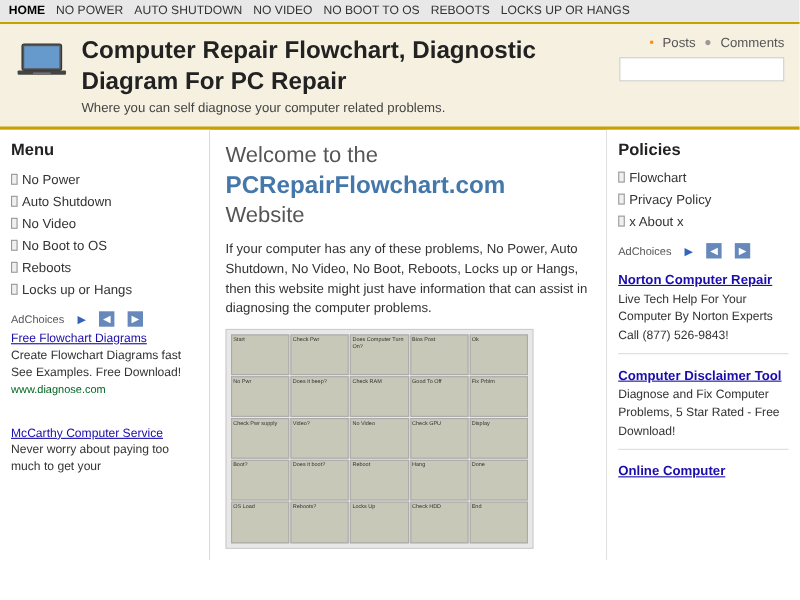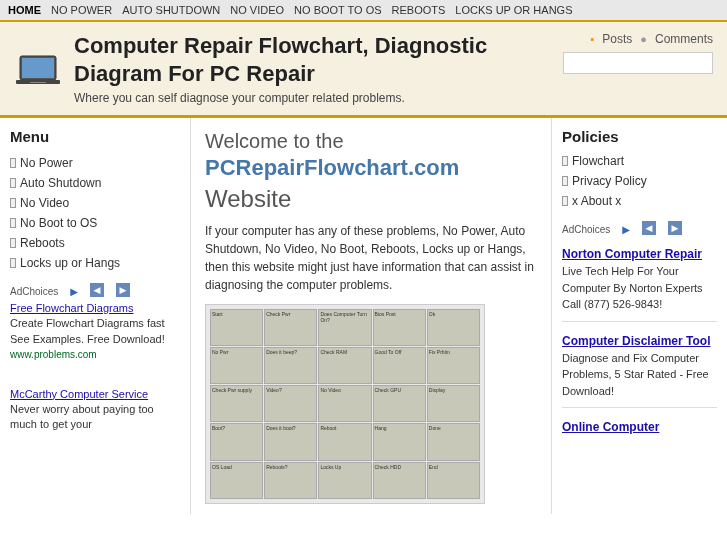--- a/index.html
+++ b/index.html
@@ -29,21 +29,21 @@
     #header {
       background: #f5f0e0;
       border-bottom: 3px solid #c8a000;
       padding: 10px 14px;
       display: flex;
       align-items: flex-start;
       justify-content: space-between;
     }
     #header-left {
       display: flex;
-      align-items: center;
+      align-items: flex-start;
       gap: 12px;
     }
     #header-icon {
       width: 48px;
       height: 38px;
       margin-top: 4px;
     }
     #header-text h1 {
       font-size: 22px;
       font-weight: bold;
@@ -347,34 +347,34 @@
     <div class="ad-choices-bar">
       <span>AdChoices</span>
       <span style="color:#3366bb;font-size:10px;">▶</span>
       <span class="ad-arrow-btn">◀</span>
       <span class="ad-arrow-btn">▶</span>
     </div>
 
     <div class="ad-block">
       <a class="ad-link">Free Flowchart Diagrams</a><br>
       <span class="ad-text">Create Flowchart Diagrams fast See Examples. Free Download!</span><br>
-      <span class="ad-url">www.problems.com</span>
+      <span class="ad-url">www.diagnose.com</span>
     </div>
 
     <div class="ad-block" style="margin-top:24px;">
       <a class="ad-link">McCarthy Computer Service</a><br>
       <span class="ad-text">Never worry about paying too much to get your</span>
     </div>
   </aside>
 
   <main id="main-content">
     <h2>
       <span style="color:#555;font-weight:normal;font-size:20px;">Welcome to the</span><br>
       <span style="color:#4477aa;font-weight:bold;font-size:22px;">PCRepairFlowchart.com</span><br>
-      <span style="color:#555;font-weight:normal;font-size:24px;">Website</span>
+      <span style="color:#555;font-weight:normal;font-size:20px;">Website</span>
     </h2>
     <p>If your computer has any of these problems, No Power, Auto Shutdown, No Video, No Boot, Reboots, Locks up or Hangs, then this website might just have information that can assist in diagnosing the computer problems.</p>
     <div id="flowchart-img">
       <div class="flowchart-placeholder">
         <div class="fc-cell">Start</div>
         <div class="fc-cell">Check Pwr</div>
         <div class="fc-cell">Does Computer Turn On?</div>
         <div class="fc-cell">Bios Post</div>
         <div class="fc-cell">Ok</div>
         <div class="fc-cell">No Pwr</div>

